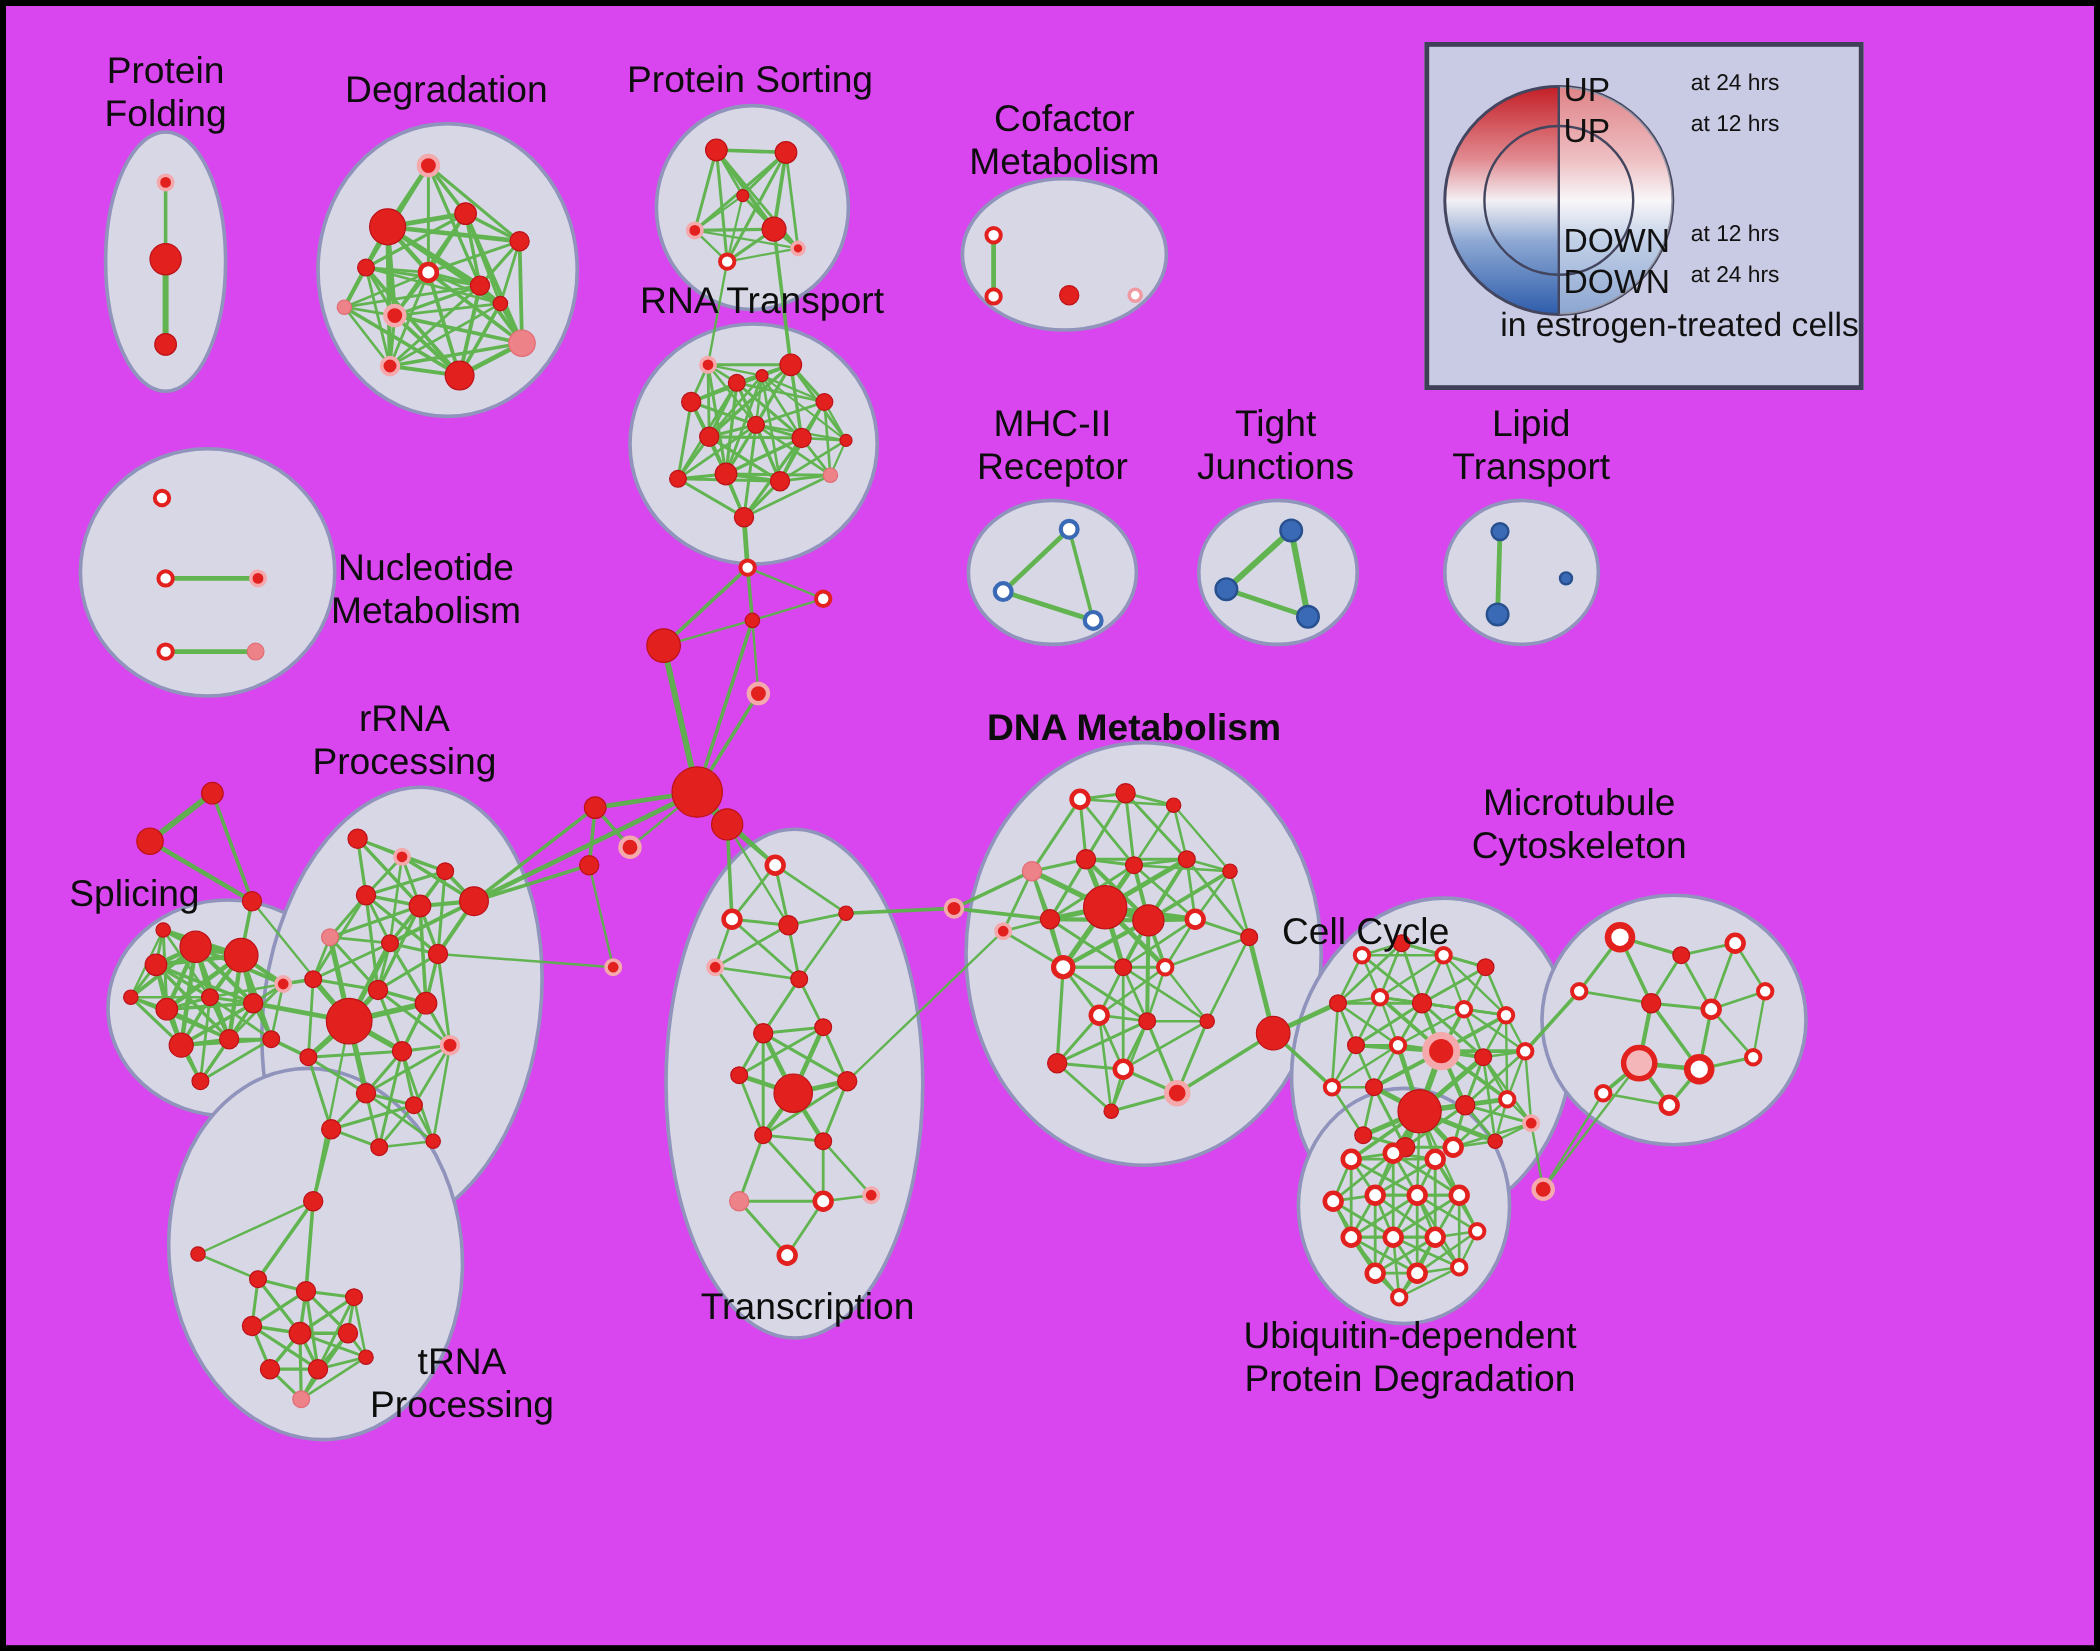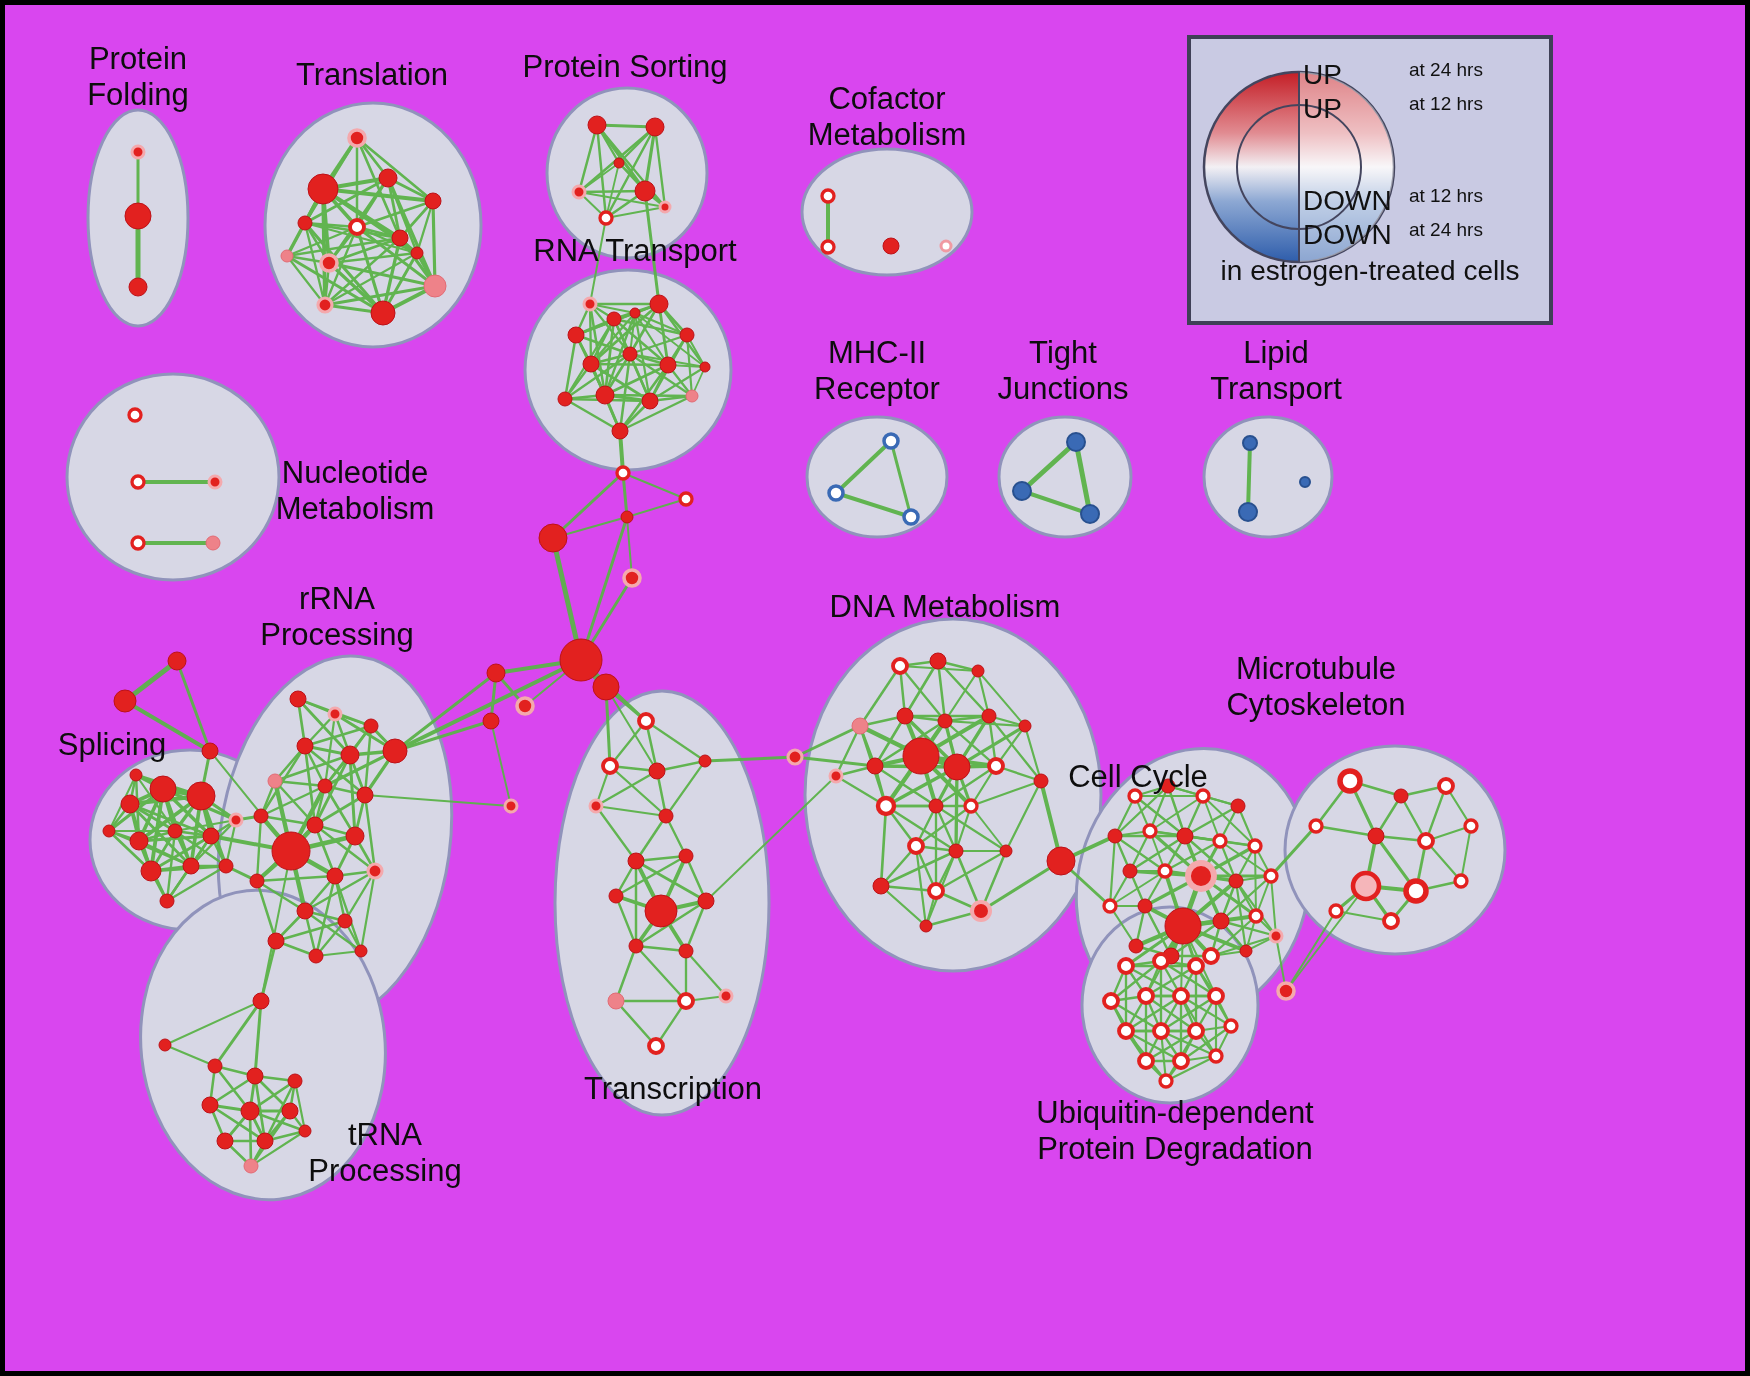--- a/index.html
+++ b/index.html
@@ -937,40 +937,40 @@
         <circle cx="1281" cy="986" r="8" fill="#e2211f" stroke="#f4a9ad" stroke-width="3.6"></circle>
         <circle cx="172" cy="656" r="9" fill="#e2211f" stroke="#bd1118" stroke-width="1"></circle>
         <circle cx="120" cy="696" r="11" fill="#e2211f" stroke="#bd1118" stroke-width="1"></circle>
         <circle cx="205" cy="746" r="8" fill="#e2211f" stroke="#bd1118" stroke-width="1"></circle>
         <circle cx="681" cy="494" r="6" fill="#ffffff" stroke="#e2211f" stroke-width="3.3000000000000003"></circle>
       </g>
     </svg>
 
   <div class="cluster-label" style="left: 133px; top: 36px;">Protein
 Folding</div>
-  <div class="cluster-label" style="left: 367px; top: 52px;">Translation</div>
+  <div class="cluster-label" style="left: 367px; top: 52px;">Degradation</div>
   <div class="cluster-label" style="left: 620px; top: 44px;">Protein Sorting</div>
   <div class="cluster-label" style="left: 882px; top: 76px;">Cofactor
 Metabolism</div>
   <div class="cluster-label" style="left: 630px; top: 228px; text-align: center;">RNA Transport</div>
   <div class="cluster-label" style="left: 872px; top: 330px;">MHC-II
 Receptor</div>
   <div class="cluster-label" style="left: 1058px; top: 330px;">Tight
 Junctions</div>
   <div class="cluster-label" style="left: 1271px; top: 330px;">Lipid
 Transport</div>
   <div class="cluster-label" style="left: 350px; top: 450px;">Nucleotide
 Metabolism</div>
   <div class="cluster-label" style="left: 107px; top: 722px;">Splicing</div>
   <div class="cluster-label" style="left: 332px; top: 576px;">rRNA
 Processing</div>
   <div class="cluster-label" style="left: 380px; top: 1112px;">tRNA
 Processing</div>
   <div class="cluster-label" style="left: 668px; top: 1066px;">Transcription</div>
-  <div class="cluster-label" style="left: 940px; top: 584px;">DNA Metabolism</div>
+  <div class="cluster-label" style="left: 940px; top: 584px; font-weight: bold;">DNA Metabolism</div>
   <div class="cluster-label" style="left: 1133px; top: 754px;">Cell Cycle</div>
   <div class="cluster-label" style="left: 1311px; top: 646px;">Microtubule
 Cytoskeleton</div>
   <div class="cluster-label" style="left: 1170px; top: 1090px;">Ubiquitin-dependent
 Protein Degradation</div>
 
   <div class="legend">
     <svg class="legend-rings" width="204" height="204" viewBox="0 0 204 204">
       <defs>
         <linearGradient id="gradUD" x1="0" y1="0" x2="0" y2="1">
@@ -987,16 +987,16 @@
       <line x1="102" y1="7" x2="102" y2="197" stroke="#44455e" stroke-width="2"></line>
     </svg>
     <span class="legend-word" style="left:112px;top:20px;">UP</span>
     <span class="legend-time" style="left:218px;top:20px;">at 24 hrs</span>
     <span class="legend-word" style="left:112px;top:54px;">UP</span>
     <span class="legend-time" style="left:218px;top:54px;">at 12 hrs</span>
     <span class="legend-word" style="left:112px;top:146px;">DOWN</span>
     <span class="legend-time" style="left:218px;top:146px;">at 12 hrs</span>
     <span class="legend-word" style="left:112px;top:180px;">DOWN</span>
     <span class="legend-time" style="left:218px;top:180px;">at 24 hrs</span>
-    <div class="legend-caption" style="top:216px;">in estrogen-treated cells</div>
+    <div class="legend-caption" style="top:216px;text-align:right;">in estrogen-treated cells</div>
   </div>
 
 </div>
 
 </body></html>

